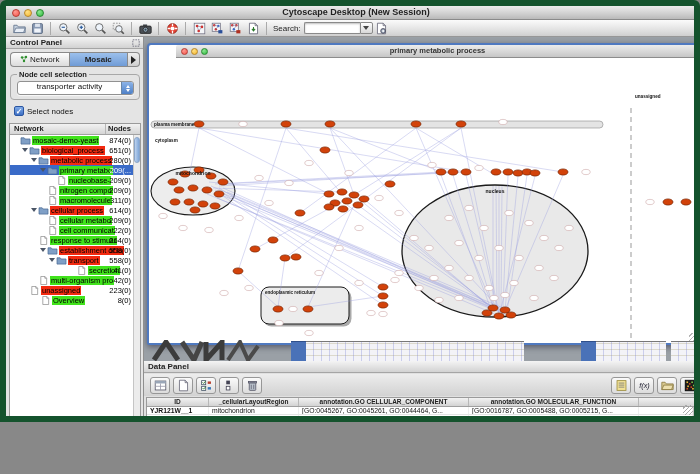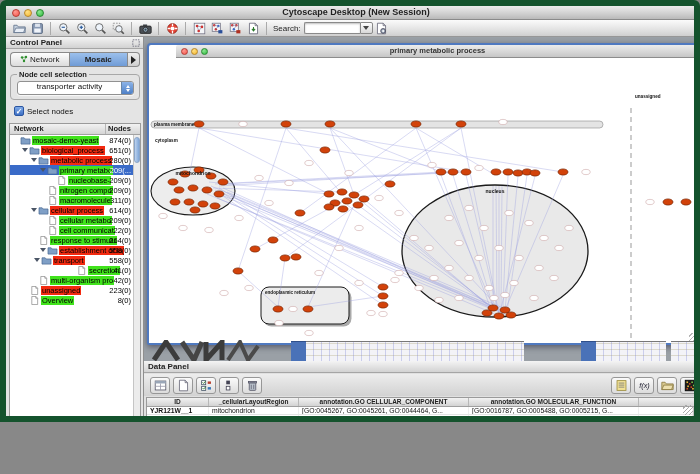--- a/index.html
+++ b/index.html
@@ -421,21 +421,21 @@
           <div class="trow" style="padding-left: 29px;">
             <span class="tarrow on"></span>
             <span class="ticon">
               <svg viewBox="0 0 12 10">
                 <path d="M1 9 V2 h3.5 l1 1.3 H11 V9 z" fill="#7f9fc6" stroke="#4a6a94" stroke-width=".8"></path>
               </svg>
             </span>
             <span class="tchip red">establishment of lo</span>
             <span class="tcount">558(0)</span>
           </div>
-          <div class="trow" style="padding-left: 23px; align-items: flex-end;">
+          <div class="trow" style="padding-left: 38px; align-items: flex-end;">
             <span class="tarrow on"></span>
             <span class="ticon">
               <svg viewBox="0 0 12 10">
                 <path d="M1 9 V2 h3.5 l1 1.3 H11 V9 z" fill="#7f9fc6" stroke="#4a6a94" stroke-width=".8"></path>
               </svg>
             </span>
             <span class="tchip red">transport</span>
             <span class="tcount">558(0)</span>
           </div>
           <div class="trow" style="padding-left: 58px;">
@@ -464,21 +464,21 @@
             <span class="tarrow"></span>
             <span class="ticon">
               <svg viewBox="0 0 12 10">
                 <path d="M3 .5 h4.5 l2 2 V9.5 H3z" fill="#fff" stroke="#888" stroke-width=".8"></path>
                 <path d="M7.5 .5 v2 h2" fill="none" stroke="#888" stroke-width=".8"></path>
               </svg>
             </span>
             <span class="tchip red">unassigned</span>
             <span class="tcount">223(0)</span>
           </div>
-          <div class="trow" style="padding-left: 11px;">
+          <div class="trow" style="padding-left: 22px;">
             <span class="tarrow"></span>
             <span class="ticon">
               <svg viewBox="0 0 12 10">
                 <path d="M3 .5 h4.5 l2 2 V9.5 H3z" fill="#fff" stroke="#888" stroke-width=".8"></path>
                 <path d="M7.5 .5 v2 h2" fill="none" stroke="#888" stroke-width=".8"></path>
               </svg>
             </span>
             <span class="tchip green">Overview</span>
             <span class="tcount">8(0)</span>
           </div>

